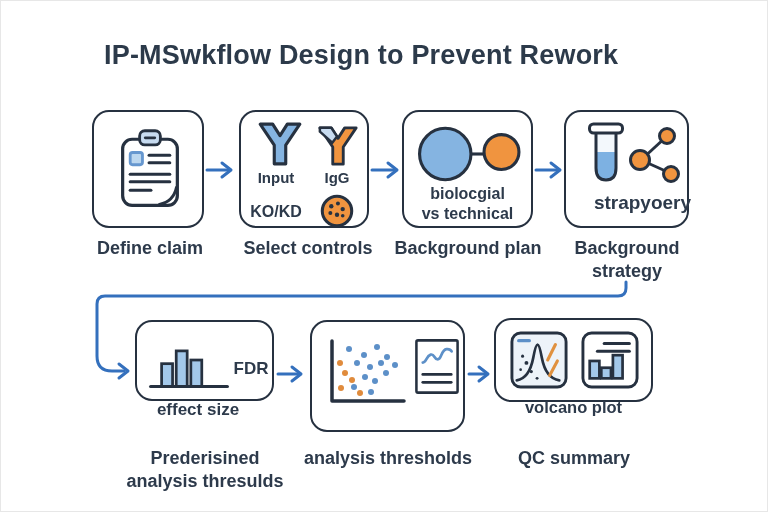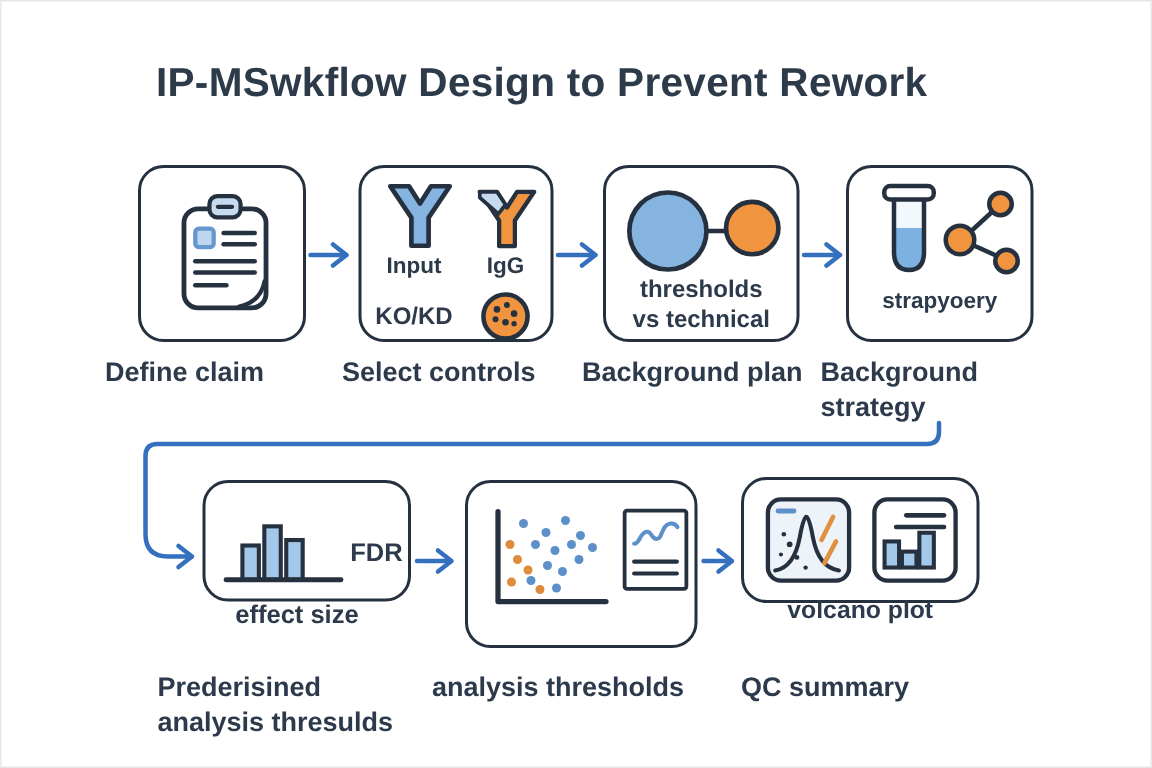--- a/index.html
+++ b/index.html
@@ -10,21 +10,21 @@
   }
   .title{
     position:absolute;left:88px;top:24px;margin:16px;
     font-size:27px;font-weight:700;letter-spacing:.2px;color:#2c3a4a;
   }
   .node{
     position:absolute;background:#fff;border:2.5px solid #263140;border-radius:17px;
     box-sizing:border-box;
   }
   .node-label{
-    position:absolute;text-align:left;font-size:18px;font-weight:600;
+    position:absolute;text-align:center;font-size:18px;font-weight:600;
     color:#2d3a4b;line-height:1.28;
   }
   .node-label span{display:block;}
   .inbox-text{
     position:absolute;text-align:center;font-weight:600;color:#2d3a4b;
   }
   .abs{position:absolute;}
   svg{display:block;}
   .connectors{position:absolute;left:0;top:0;pointer-events:none;}
 </style>
@@ -105,40 +105,40 @@
     </svg>
   </div>
 
   <div class="node" style="left:402px;top:110px;width:131px;height:118px">
     <svg class="abs" style="left:7px;top:10px" width="117" height="64" viewBox="0 0 118 66">
       <line x1="60" y1="33" x2="74" y2="33" stroke="#263140" stroke-width="3.2"></line>
       <circle cx="34" cy="33" r="26.5" fill="#85b4e1" stroke="#263140" stroke-width="3.2"></circle>
       <circle cx="92" cy="31" r="18" fill="#f0943f" stroke="#263140" stroke-width="3.2"></circle>
     </svg>
     <div class="inbox-text" style="left:0;top:72px;width:100%;font-size:16px;line-height:1.22">
-      <span style="display:block">thresholds</span>
+      <span style="display:block">biolocgial</span>
       <span style="display:block">vs technical</span>
     </div>
   </div>
 
   <div class="node" style="left:564px;top:110px;width:125px;height:118px">
     <svg class="abs" style="left:22px;top:10px" width="36" height="62" viewBox="0 0 36 62">
       <path d="M8 11 V46 Q8 58 18 58 Q28 58 28 46 V11 Z" fill="#f3f8fc"></path>
       <path d="M8 30 V46 Q8 58 18 58 Q28 58 28 46 V30 Z" fill="#7db1e2"></path>
       <path d="M8 11 V46 Q8 58 18 58 Q28 58 28 46 V11" fill="none" stroke="#263140" stroke-width="3"></path>
       <rect x="1.5" y="2" width="33" height="9" rx="4" fill="#fff" stroke="#263140" stroke-width="3"></rect>
     </svg>
     <svg class="abs" style="left:62px;top:14px" width="54" height="58" viewBox="0 0 54 58">
       <line x1="13" y1="34" x2="38" y2="11" stroke="#263140" stroke-width="3"></line>
       <line x1="13" y1="34" x2="42" y2="47" stroke="#263140" stroke-width="3"></line>
       <circle cx="12" cy="34" r="9.5" fill="#f0943f" stroke="#263140" stroke-width="3"></circle>
       <circle cx="39" cy="10" r="7.5" fill="#f0943f" stroke="#263140" stroke-width="3"></circle>
       <circle cx="43" cy="48" r="7.5" fill="#f0943f" stroke="#263140" stroke-width="3"></circle>
     </svg>
-    <div class="inbox-text" style="left:0;top:80px;width:100%;font-size:15px">strapyoery</div>
+    <div class="inbox-text" style="left:16px;top:80px;width:100%;font-size:19px">strapyoery</div>
   </div>
 
   <div class="node-label" style="left:70px;top:237px;width:160px">Define claim</div>
   <div class="node-label" style="left:228px;top:237px;width:160px">Select controls</div>
   <div class="node-label" style="left:388px;top:237px;width:160px">Background plan</div>
   <div class="node-label" style="left:547px;top:237px;width:160px">
     <span>Background</span>
     <span>strategy</span>
   </div>
 

